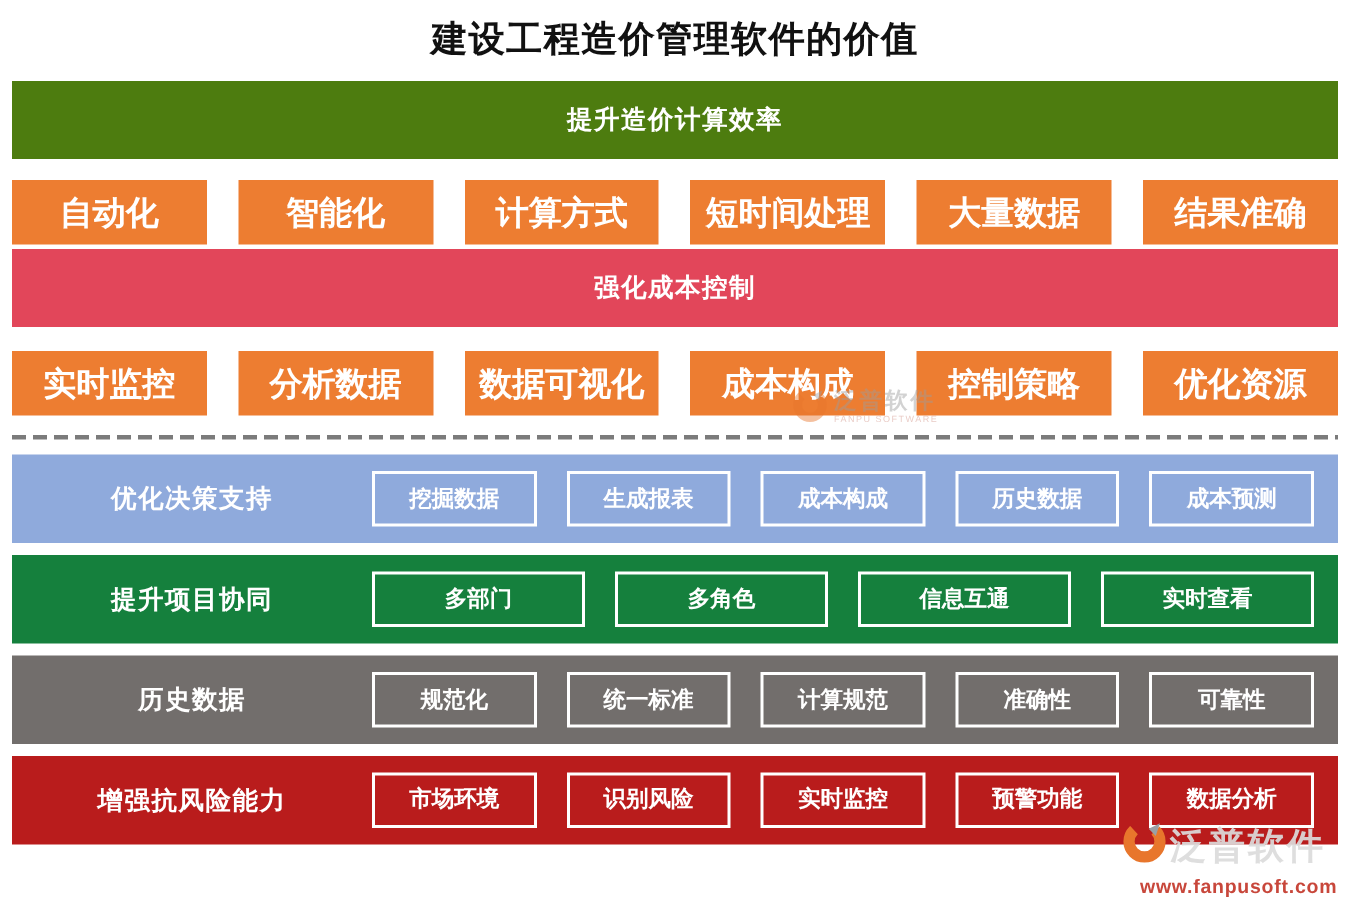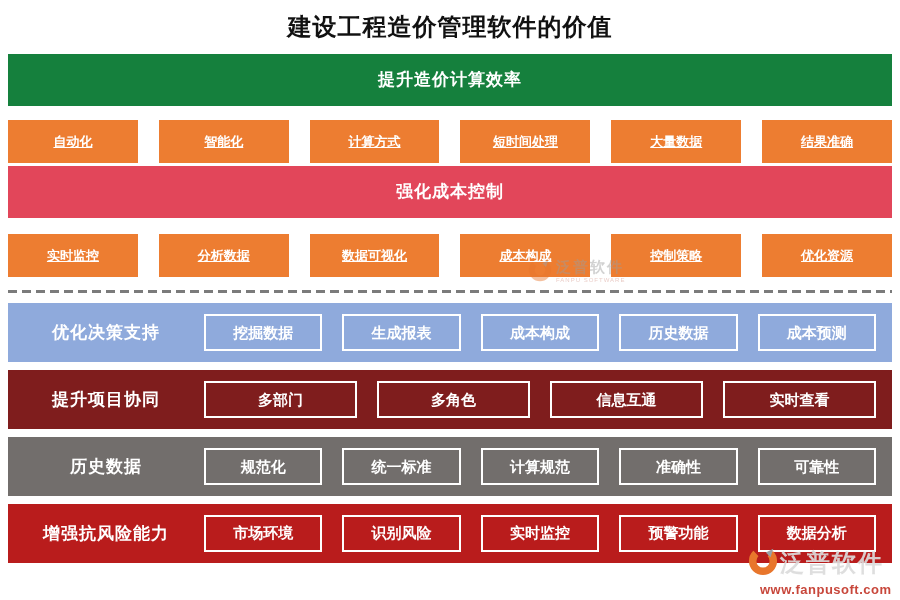--- a/index.html
+++ b/index.html
@@ -12,45 +12,44 @@
   .wrap{width:884px;margin:0 auto;position:relative;}
   .title{
     margin:10px 0 0 0;height:34px;line-height:34px;
     text-align:center;font-size:24px;font-weight:bold;color:#111;
     letter-spacing:1px;
   }
   .banner{
     height:52px;line-height:52px;text-align:center;
     color:#fff;font-size:17px;font-weight:bold;letter-spacing:1px;
   }
-  .banner.blue{background:#15803d;margin-top:10px;}
+  .banner.blue{background:#4d7c0f;margin-top:10px;}
   .banner.red{background:#E2465A;margin-top:3px;}
   .tag-row{display:flex;gap:21px;}
   .tag-row.r1{margin-top:14px;}
   .tag-row.r2{margin-top:16px;}
   .tag{
     flex:1;height:43px;line-height:43px;background:#ED7D31;
-    color:#fff;font-size:13px;font-weight:bold;text-align:center;
+    color:#fff;font-size:22px;font-weight:bold;text-align:center;
     white-space:nowrap;
-    text-decoration:underline;
   }
   .dashed{
     margin-top:13px;height:3px;
     background:repeating-linear-gradient(90deg,#7b7b7b 0 9px,transparent 9px 14px);
   }
   .vrow{
     display:flex;align-items:center;height:59px;margin-top:8px;
   }
   .vrow.first{margin-top:10px;}
   .vrow.bg0{background:#8FAADC;}
-  .vrow.bg1{background:#7f1d1d;}
+  .vrow.bg1{background:#15803d;}
   .vrow.bg2{background:#726E6C;}
   .vrow.bg3{background:#b91c1c;font-family:Liberation Serif, serif;}
   .vlabel{
-    width:196px;text-align:center;color:#fff;
+    width:240px;text-align:center;color:#fff;
     font-size:17px;font-weight:bold;letter-spacing:1px;flex:none;
   }
   .vbtns{flex:1;display:flex;gap:20px;padding-right:16px;align-items:center;}
   .vbtn{
     flex:1;height:33px;line-height:33px;border:2px solid #fff;
     color:#fff;font-size:15px;font-weight:bold;text-align:center;
     white-space:nowrap;
   }
   
   .wm-center{

